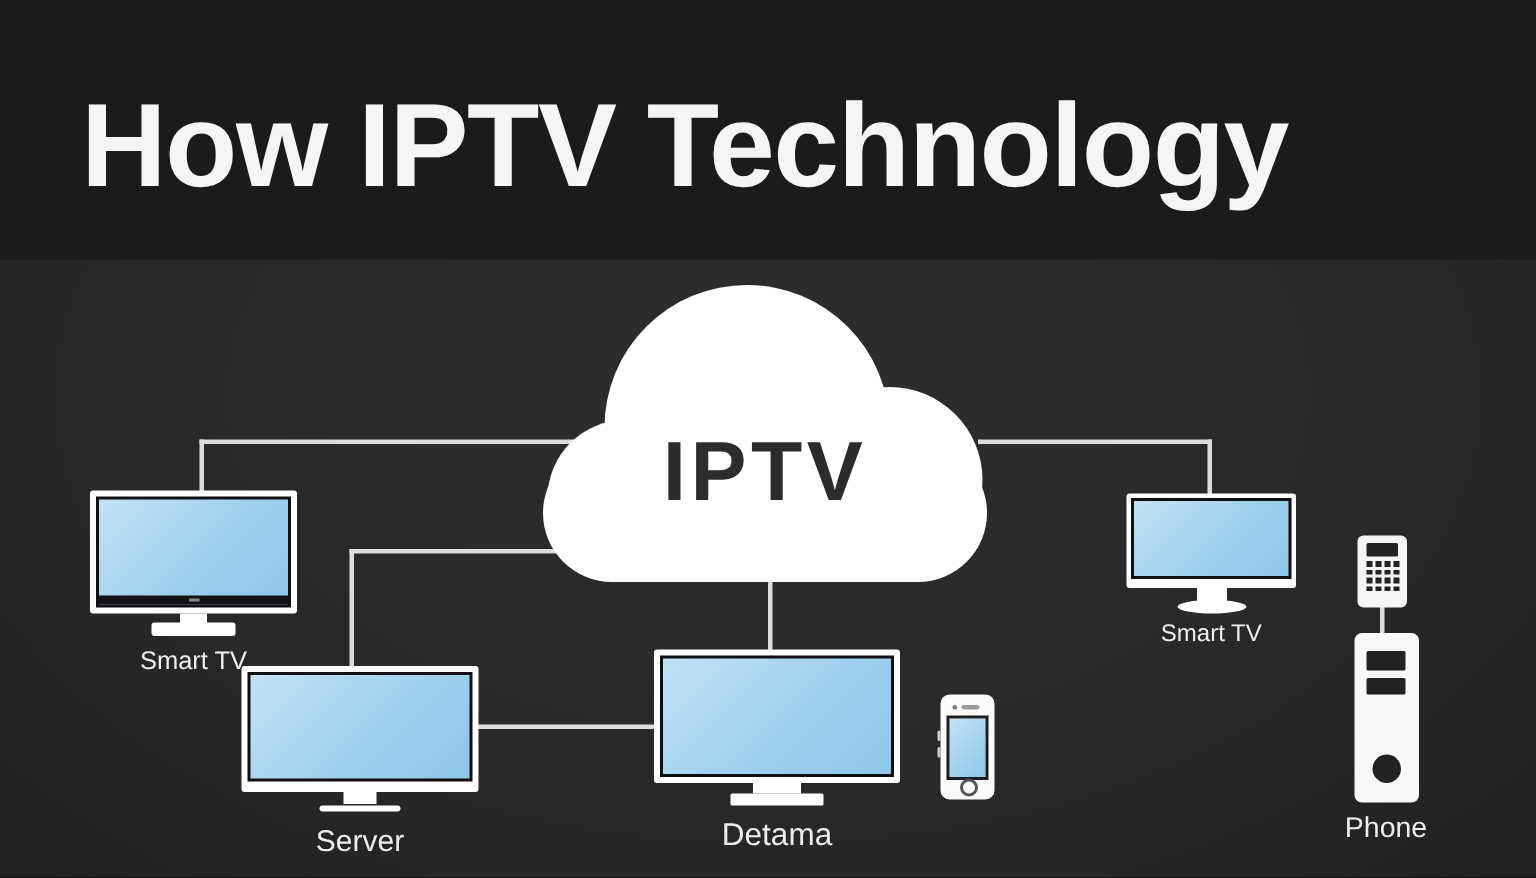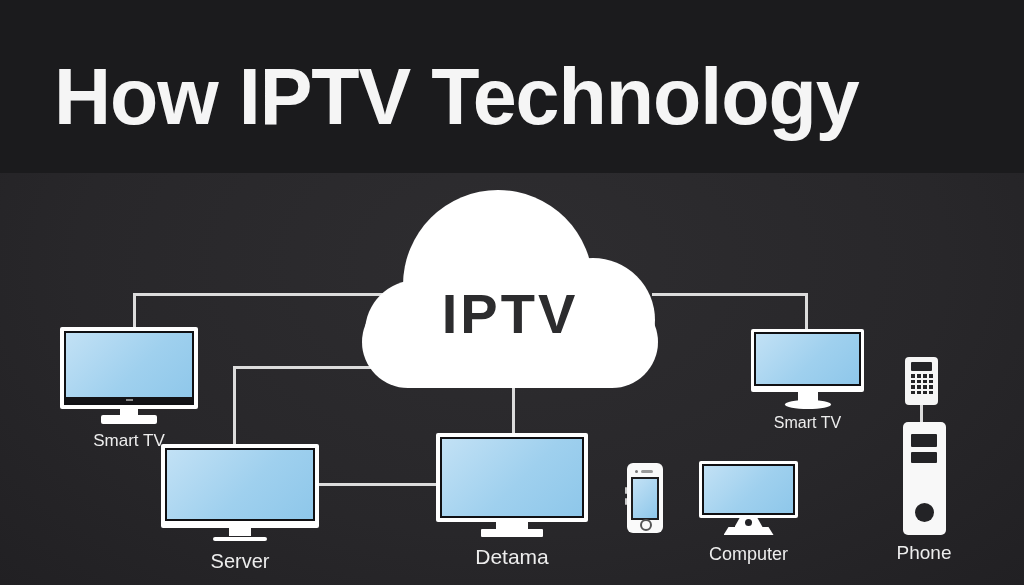--- a/index.html
+++ b/index.html
@@ -50,21 +50,21 @@
 
   
   .server { left:161px; top:444px; width:158px; }
   .server .frame { height:84px; padding:4px 4px 7px; }
   .server .inner { padding:2px; }
   .server .neck { width:22px; height:8px; }
   .server .base { width:54px; height:4px; border-radius:2px; margin-top:1px; }
   .server .dev-label { margin-top:9px; font-size:20px; }
 
   
-  .detama { left:436px; top:433px; width:152px; }
+  .detama { left:436px; top:433px; width:164px; }
   .detama .frame { height:89px; padding:4px; }
   .detama .inner { padding:2px; }
   .detama .neck { width:32px; height:7px; }
   .detama .base { width:62px; height:8px; border-radius:1px; }
   .detama .dev-label { margin-top:8px; font-size:21px; }
 
   
   .smartphone {
     position:absolute; left:627px; top:463px; width:36px; height:70px;
     background:#fafafa; border-radius:6px;
@@ -182,32 +182,20 @@
 
   <div class="smartphone">
     <div class="speaker"></div>
     <div class="cam"></div>
     <div class="vol"></div>
     <div class="vol vol2"></div>
     <div class="p-screen"></div>
     <div class="home"></div>
   </div>
 
-  <div class="dev computer">
-    <div class="frame">
-      <div class="inner">
-          <div class="screen"></div>
-        </div>
-    </div>
-    <div class="neck">
-        <div class="hinge"></div>
-      </div>
-    <div class="base"></div>
-    <div class="dev-label">Computer</div>
-  </div>
 
   <div class="dev tv-right">
     <div class="frame">
       <div class="inner">
           <div class="screen"></div>
         </div>
     </div>
     <div class="neck"></div>
     <div class="base"></div>
     <div class="dev-label">Smart TV</div>

